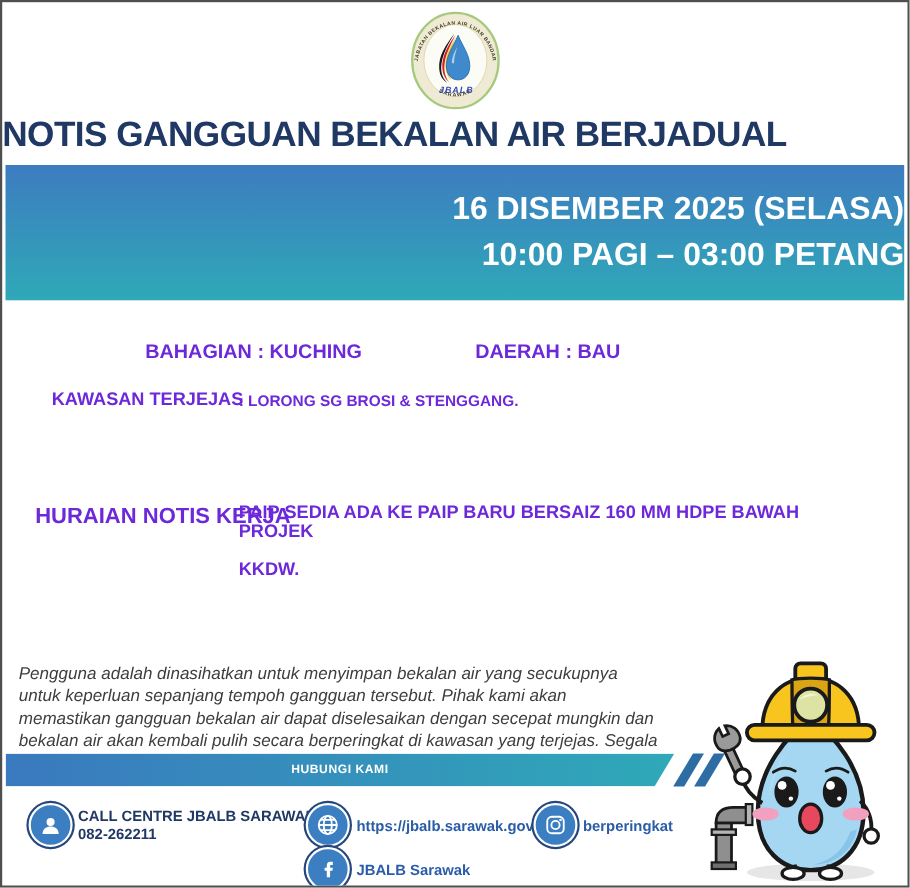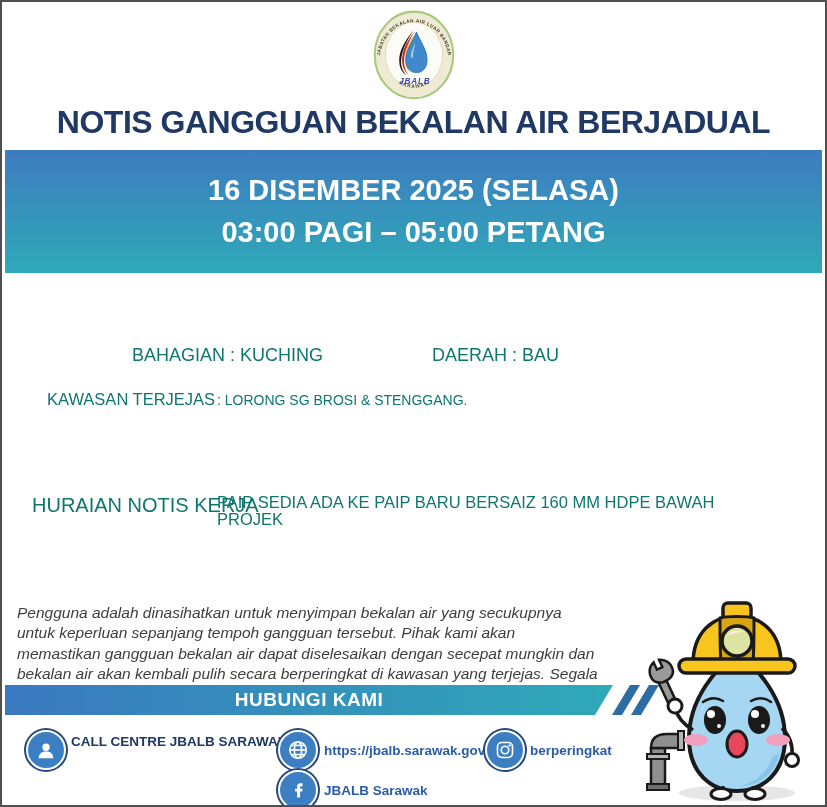--- a/index.html
+++ b/index.html
@@ -1,46 +1,46 @@
 <!DOCTYPE html>
 <html><head>
 <meta charset="utf-8">
 <style>
   html,body{margin:0;padding:0;background:#e9e9e9;font-family:"Liberation Sans",sans-serif;}
   #page{position:relative;width:827px;height:807px;background:#ffffff;border:2px solid #4f4f4f;
         box-sizing:border-box;overflow:hidden;}
   
   .logo{position:absolute;top:8px;left:50%;transform:translateX(-50%);width:82px;height:90px;}
   
-  .title{position:absolute;top:102px;left:0;width:100%;text-align:center;
+  .title{position:absolute;top:102px;left:0;width:100%;
          font-size:32px;font-weight:bold;color:#1F3864;letter-spacing:-0.5px;white-space:nowrap;}
   
   .banner{position:absolute;top:148px;left:3px;right:3px;height:123px;
           background:linear-gradient(180deg,#3D7CC0 0%,#2FA9B8 100%);
           color:#fff;display:flex;flex-direction:column;justify-content:center;
-          align-items:center;gap:9px;}
+          align-items:flex-end;gap:9px;}
   .banner .bline{font-size:29px;font-weight:bold;letter-spacing:0;white-space:nowrap;}
   
-  .navy{color:#0f766e;font-weight:normal;margin-top:36px;}
+  .navy{color:#6d28d9;font-weight:bold;}
   .bahagian{position:absolute;top:307px;left:130px;font-size:18px;}
   .daerah{position:absolute;top:307px;left:430px;font-size:18px;}
   .kawasan-label{position:absolute;top:352px;left:45px;font-size:16.5px;text-align:right;}
   .kawasan-value{position:absolute;top:354px;left:215px;font-size:14px;}
   .huraian-label{position:absolute;top:456px;left:30px;font-size:20px;}
   .huraian-value{position:absolute;top:456px;left:215px;width:560px;font-size:16.5px;}
   .huraian-value .hline{margin:0 0 18px 0;line-height:17px;}
   
   .advisory{position:absolute;top:601px;left:15px;width:585px;font-size:15.5px;
             font-style:italic;color:#3D3D3D;line-height:1.32;}
   
   .contact-bar{position:absolute;top:683px;left:3px;width:608px;height:30px;
                background:linear-gradient(90deg,#3A79BF 0%,#2FA9B8 100%);
                clip-path:polygon(0 0,100% 0,calc(100% - 18px) 100%,0 100%);
                display:flex;align-items:center;justify-content:center;
-               color:#fff;font-weight:bold;font-size:19px;letter-spacing:0.5px;}
+               color:#fff;font-weight:bold;font-size:11px;letter-spacing:0.5px;}
   .stripe{position:absolute;top:683px;width:10px;height:30px;background:#2E6DA4;transform:skewX(-31deg);}
   .stripe1{left:619px;}.stripe2{left:638px;}
   
   .c-icon{position:absolute;width:36px;height:36px;border-radius:50%;background:#3B7EC1;
           border:2px solid #fff;box-shadow:0 0 0 2px #26477E;
           display:flex;align-items:center;justify-content:center;}
   .c-text{position:absolute;font-size:13.5px;font-weight:bold;color:#2A5CA8;white-space:nowrap;}
   .call-icon{left:24px;top:728px;}
   .call-text{left:69px;top:731px;color:#1F3864;line-height:17px;}
   .web-icon{left:276px;top:728px;}
@@ -77,50 +77,52 @@
 
     <path d="M53,27 C48,39 40,49 40,61 C40,70.5 45.5,76.5 53,76.5 C60.5,76.5 66,70.5 66,61 C66,49 58,39 53,27 Z" fill="#3F89CC" stroke="#2A6FAF" stroke-width="1"></path>
     <path d="M46,58 C46,52 49,45 52,40 C50,47 48.5,52 48.5,58 Z" fill="#BBD9F0" opacity="0.9"></path>
     <text x="51" y="91" text-anchor="middle" font-size="10" font-weight="bold" font-style="italic" fill="#3B49B0" letter-spacing="1">JBALB</text>
   </svg>
 
   <div class="title">NOTIS GANGGUAN BEKALAN AIR BERJADUAL</div>
 
   <div class="banner">
     <div class="bline">16 DISEMBER 2025 (SELASA)</div>
-    <div class="bline">03:00 PAGI – 05:00 PETANG</div>
+    <div class="bline">10:00 PAGI – 03:00 PETANG</div>
   </div>
 
   <div class="bahagian navy">BAHAGIAN : KUCHING</div>
   <div class="daerah navy">DAERAH : BAU</div>
 
   <div class="kawasan-label navy">KAWASAN TERJEJAS</div>
   <div class="kawasan-value navy">: LORONG SG BROSI &amp; STENGGANG.</div>
 
   <div class="huraian-label navy">HURAIAN NOTIS KERJA</div>
   <div class="huraian-value navy">
     <p class="hline">PAIP SEDIA ADA KE PAIP BARU BERSAIZ 160 MM HDPE BAWAH PROJEK</p>
+    <p class="hline">KKDW.</p>
   </div>
 
   <div class="advisory">Pengguna adalah dinasihatkan untuk menyimpan bekalan air yang secukupnya untuk keperluan sepanjang tempoh gangguan tersebut. Pihak kami akan memastikan gangguan bekalan air dapat diselesaikan dengan secepat mungkin dan bekalan air akan kembali pulih secara berperingkat di kawasan yang terjejas. Segala kesulitan yang timbul akibat gangguan ini adalah sangat dikesali.</div>
 
   <div class="contact-bar">
     <span>HUBUNGI KAMI</span>
   </div>
   <div class="stripe stripe1"></div>
   <div class="stripe stripe2"></div>
 
   <div class="c-icon call-icon">
     <svg width="22" height="22" viewBox="0 0 24 24">
       <circle cx="12" cy="9" r="4" fill="#fff"></circle>
       <path d="M4,21 C4,15.5 8,13.5 12,13.5 C16,13.5 20,15.5 20,21 Z" fill="#fff"></path>
     </svg>
   </div>
   <div class="c-text call-text">
     <div>CALL CENTRE JBALB SARAWAK</div>
+    <div>082-262211</div>
   </div>
 
   <div class="c-icon web-icon">
     <svg width="22" height="22" viewBox="0 0 24 24" fill="none" stroke="#fff" stroke-width="1.8">
       <circle cx="12" cy="12" r="9"></circle>
       <ellipse cx="12" cy="12" rx="4" ry="9"></ellipse>
       <line x1="3" y1="12" x2="21" y2="12"></line>
       <line x1="4.3" y1="7" x2="19.7" y2="7"></line>
       <line x1="4.3" y1="17" x2="19.7" y2="17"></line>
     </svg>

